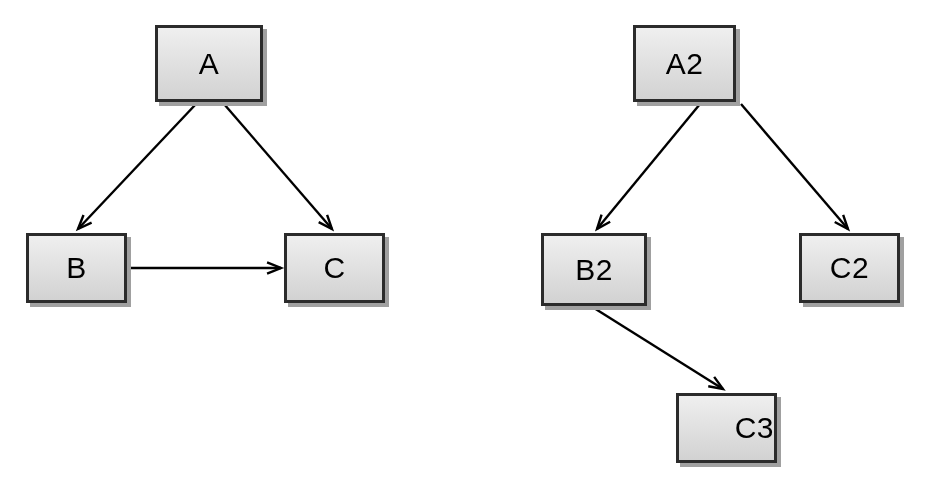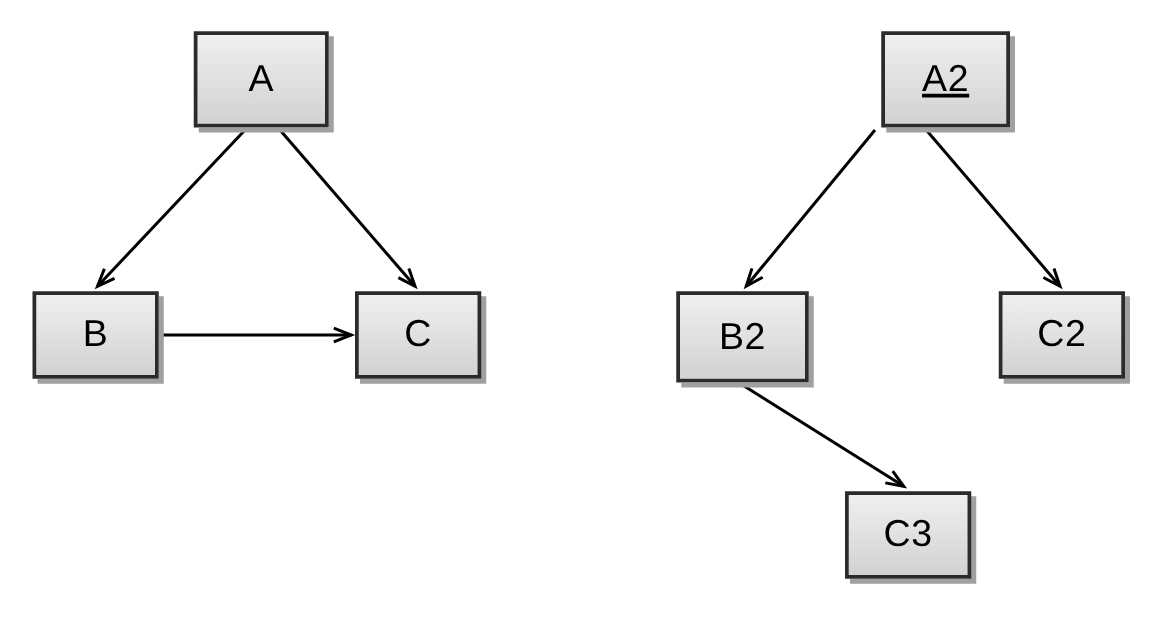--- a/index.html
+++ b/index.html
@@ -83,27 +83,27 @@
   <div id="node-layer">
       <div class="node" style="left: 155px; top: 25px; width: 108px; height: 77px; border-color: rgb(43, 43, 43); background: linear-gradient(rgb(239, 239, 239) 0%, rgb(210, 210, 210) 100%); box-shadow: rgb(160, 160, 160) 4px 4px 0px 0px;">
         <span class="node-label">A</span>
       </div>
       <div class="node" style="left: 26px; top: 233px; width: 101px; height: 70px; border-color: rgb(43, 43, 43); background: linear-gradient(rgb(239, 239, 239) 0%, rgb(210, 210, 210) 100%); box-shadow: rgb(160, 160, 160) 4px 4px 0px 0px;">
         <span class="node-label">B</span>
       </div>
       <div class="node" style="left: 284px; top: 233px; width: 101px; height: 70px; border-color: rgb(43, 43, 43); background: linear-gradient(rgb(239, 239, 239) 0%, rgb(210, 210, 210) 100%); box-shadow: rgb(160, 160, 160) 4px 4px 0px 0px;">
         <span class="node-label">C</span>
       </div>
-      <div class="node" style="left: 705px; top: 25px; width: 103px; height: 77px; border-color: rgb(43, 43, 43); background: linear-gradient(rgb(239, 239, 239) 0%, rgb(210, 210, 210) 100%); box-shadow: rgb(160, 160, 160) 4px 4px 0px 0px; text-decoration: underline;">
+      <div class="node" style="left: 633px; top: 25px; width: 103px; height: 77px; border-color: rgb(43, 43, 43); background: linear-gradient(rgb(239, 239, 239) 0%, rgb(210, 210, 210) 100%); box-shadow: rgb(160, 160, 160) 4px 4px 0px 0px;">
         <span class="node-label">A2</span>
       </div>
       <div class="node" style="left: 541px; top: 233px; width: 106px; height: 73px; border-color: rgb(43, 43, 43); background: linear-gradient(rgb(239, 239, 239) 0%, rgb(210, 210, 210) 100%); box-shadow: rgb(160, 160, 160) 4px 4px 0px 0px;">
         <span class="node-label">B2</span>
       </div>
       <div class="node" style="left: 799px; top: 233px; width: 101px; height: 70px; border-color: rgb(43, 43, 43); background: linear-gradient(rgb(239, 239, 239) 0%, rgb(210, 210, 210) 100%); box-shadow: rgb(160, 160, 160) 4px 4px 0px 0px;">
         <span class="node-label">C2</span>
       </div>
-      <div class="node" style="left: 676px; top: 393px; width: 101px; height: 70px; border-color: rgb(43, 43, 43); background: linear-gradient(rgb(239, 239, 239) 0%, rgb(210, 210, 210) 100%); box-shadow: rgb(160, 160, 160) 4px 4px 0px 0px;">
+      <div class="node" style="left: 676px; top: 393px; width: 101px; height: 70px; border-color: rgb(43, 43, 43); background: linear-gradient(rgb(239, 239, 239) 0%, rgb(210, 210, 210) 100%); box-shadow: rgb(160, 160, 160) 4px 4px 0px 0px; justify-content: flex-end;">
         <span class="node-label">C3</span>
       </div>
     </div>
 
 </div>
 
 </body></html>

